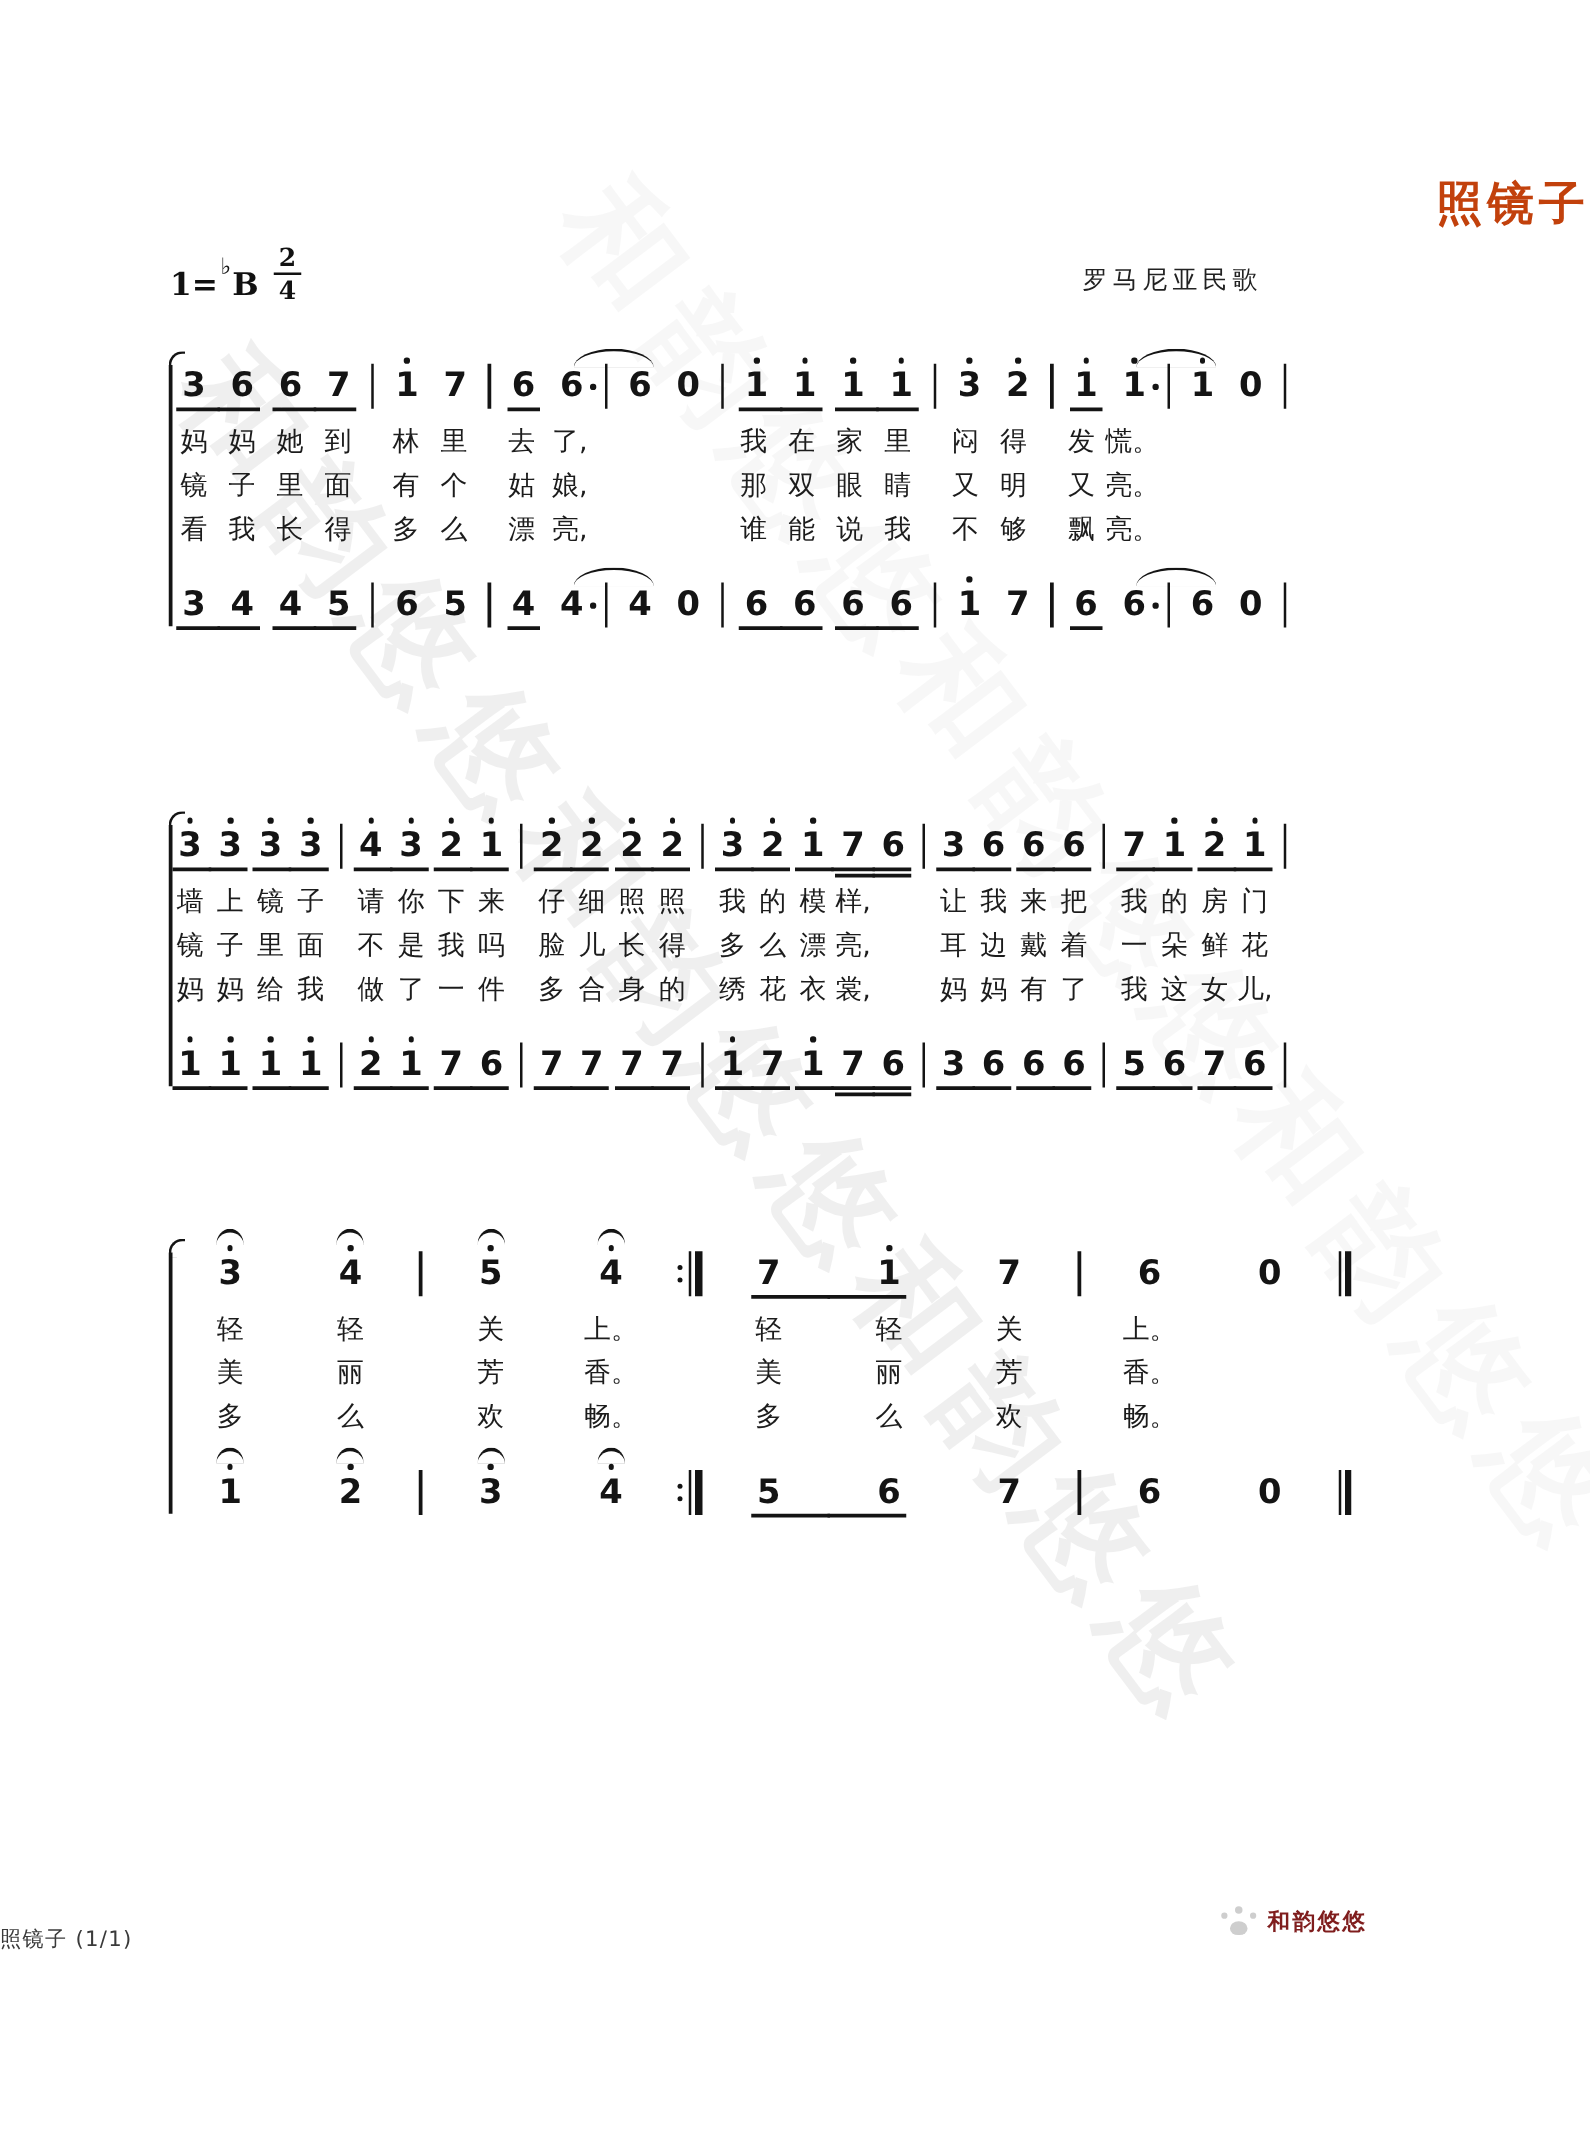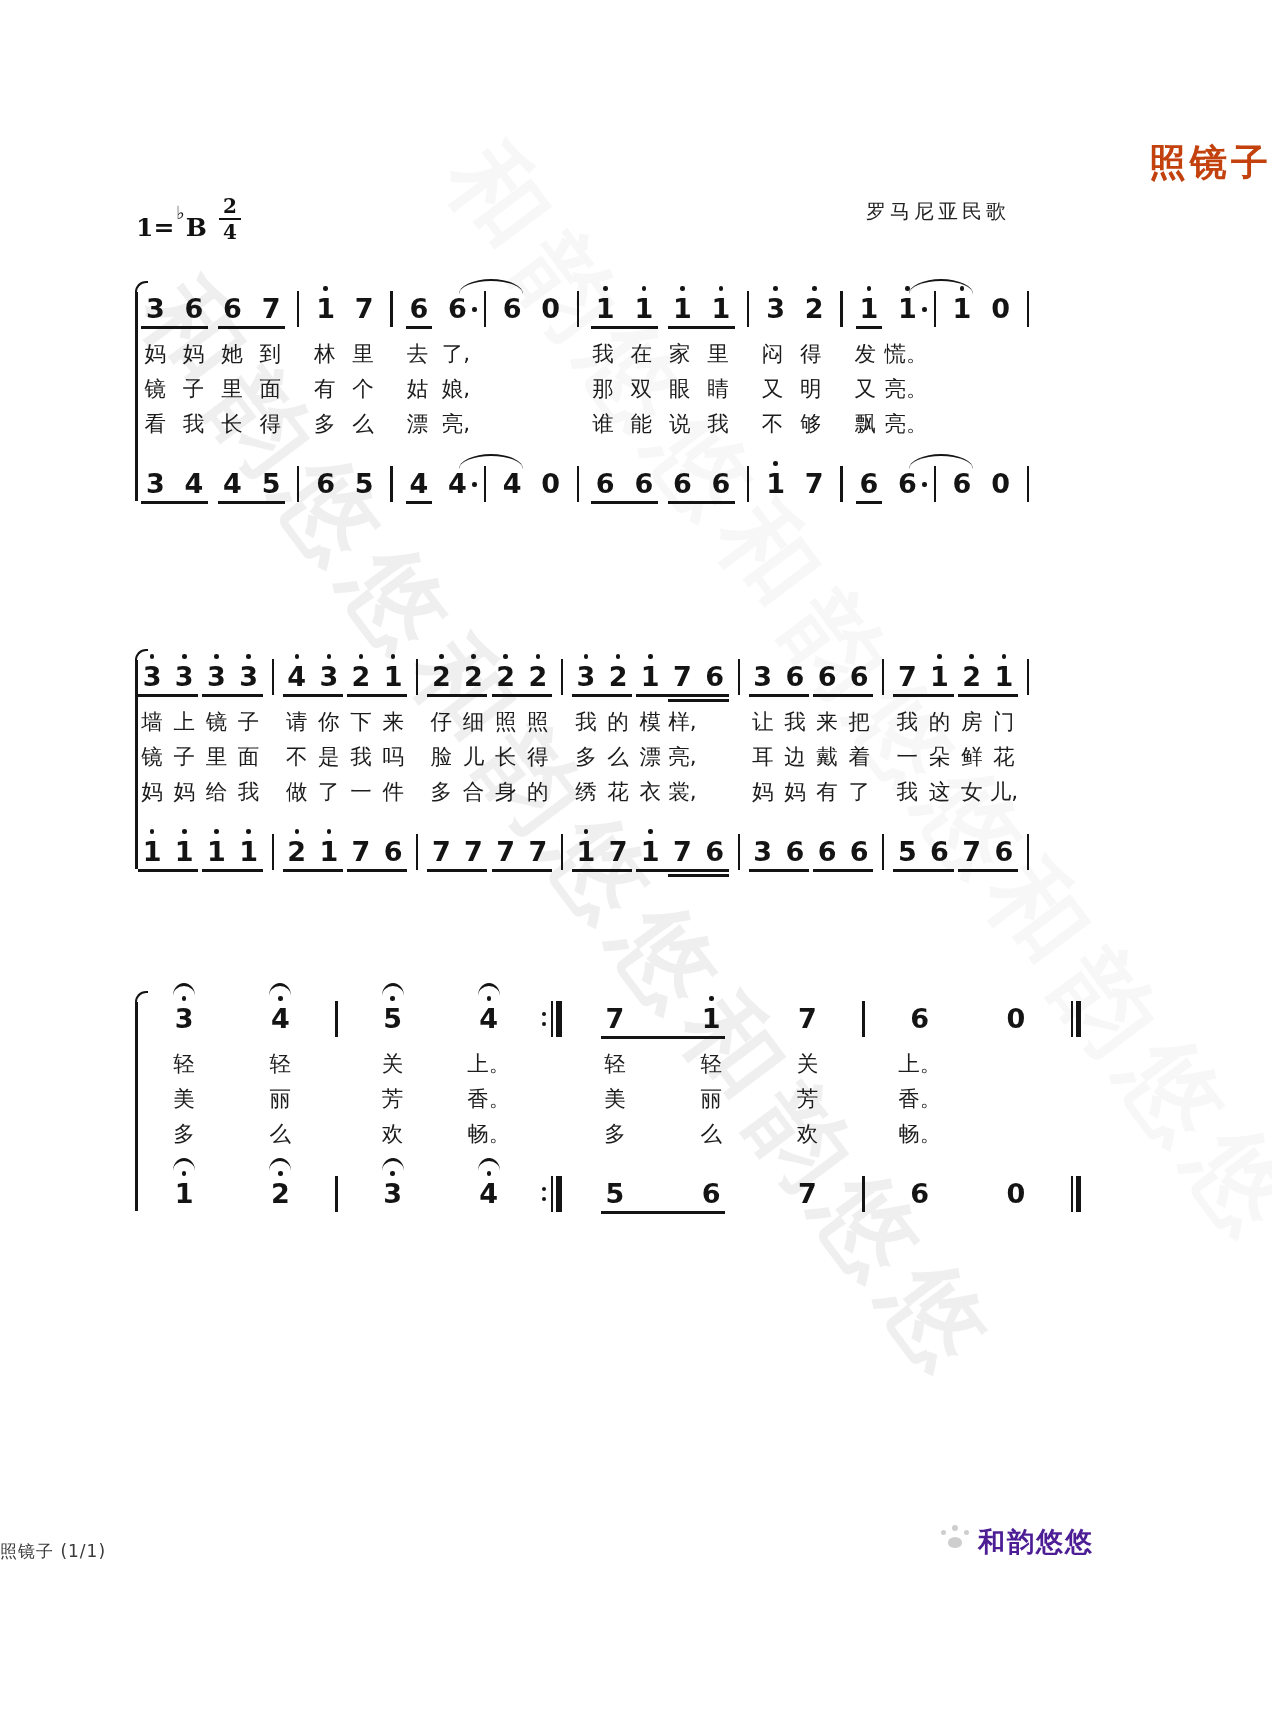--- a/index.html
+++ b/index.html
@@ -13,21 +13,21 @@
   
   .title{position:absolute;top:138px;left:0;width:100%;text-align:right;
          font-size:37px;font-weight:700;letter-spacing:4px;color:#c2410c;z-index:1;}
   .keysig{position:absolute;left:136px;top:196px;display:flex;align-items:flex-end;gap:12px;z-index:1;}
   .keytext{font-family:"DejaVu Serif","Liberation Serif",serif;font-weight:bold;font-size:25px;color:#111;}
   .flat{font-size:18px;position:relative;top:-8px;margin:0 1px 0 2px;}
   .frac{display:inline-flex;flex-direction:column;align-items:center;line-height:1;
         font-family:"DejaVu Serif","Liberation Serif",serif;font-weight:bold;font-size:20px;color:#111;}
   .frac .num{border-bottom:2.2px solid #111;padding:0 4px 2px;}
   .frac .den{padding-top:2px;}
-  .credit{position:absolute;right:262px;top:198px;font-family:Liberation Serif, serif;
+  .credit{position:absolute;right:262px;top:210px;font-family:Liberation Serif, serif;
           font-size:20px;letter-spacing:4px;color:#222;z-index:1;}
   
   .system{position:absolute;z-index:1;}
   .sys1{left:136px;top:292px;width:900px;}
   .sys2{left:136px;top:660px;width:900px;}
   .sys3{left:136px;top:1002px;width:952px;}
   .sysline{position:absolute;left:-1px;top:0;bottom:0;width:2.6px;background:#141414;}
   .syshook{position:absolute;left:-1px;top:-11px;width:11px;height:13px;
            border-left:2.6px solid #141414;border-top:2.6px solid #141414;border-top-left-radius:11px;}
   .nrow{display:flex;height:34px;position:relative;}
@@ -54,22 +54,22 @@
   .w16{width:16px;}.w30{width:30px;}.w24{width:24px;}
   .bl{display:block;width:2.2px;height:36px;background:#141414;}
   .blk{display:block;width:5.5px;height:36px;background:#141414;}
   .rdots{display:flex;flex-direction:column;gap:6px;margin-right:2px;}
   .rd{display:block;width:4.2px;height:4.2px;border-radius:50%;background:#141414;}
   .lrow{display:flex;height:35px;line-height:35px;}
   .lslot{flex:1;text-align:center;font-size:21.5px;color:#1c1c1c;white-space:nowrap;}
   
   .footer{position:absolute;top:1540px;left:0;width:100%;text-align:left;
           font-size:17px;letter-spacing:1px;color:#3a3a3a;z-index:1;}
-  .logo{position:absolute;right:178px;top:1524px;display:flex;z-index:1;
-        color:#4c1d95;font-size:27px;letter-spacing:2px;
+  .logo{position:absolute;right:178px;top:1524px;display:flex;align-items:center;z-index:1;
+        color:#7f1d1d;font-size:18px;letter-spacing:2px;
         font-family:"DejaVu Serif","Liberation Serif",serif;font-weight:bold;}
   .paw{position:relative;display:inline-block;width:32px;height:26px;margin-right:7px;}
   .paw i{position:absolute;background:#cecece;border-radius:50%;}
   .paw .pad{width:14px;height:11px;left:9px;top:13px;border-radius:50% 50% 46% 46%;}
   .paw .t1{width:5px;height:5px;left:2px;top:6px;}
   .paw .t2{width:6px;height:6px;left:13px;top:1px;}
   .paw .t3{width:5px;height:5px;left:25px;top:6px;}
 </style>
 </head>
 <body>

